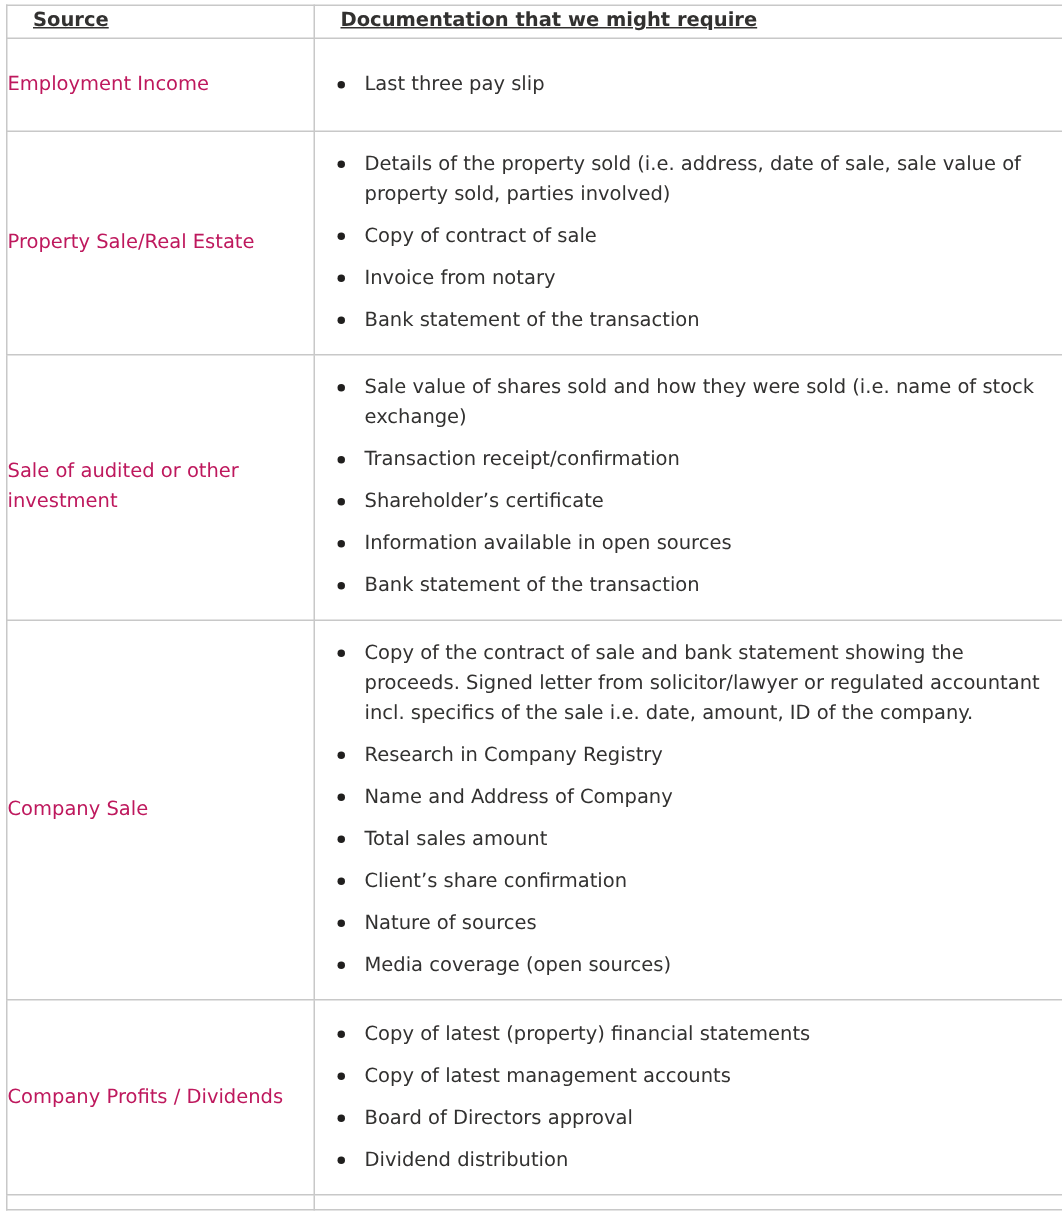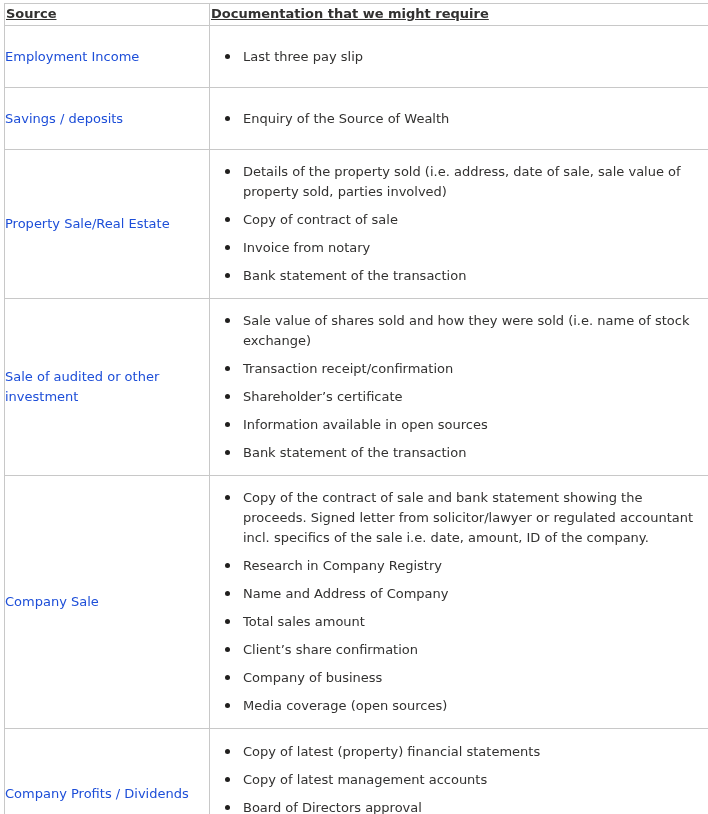--- a/index.html
+++ b/index.html
@@ -28,26 +28,26 @@
       padding: 0;
       font-size: 13px;
       line-height: 20px;
       text-align: left;
     }
     table.doc-table th {
       font-weight: 600;
       text-decoration: underline;
       color: #323130;
       height: 21px;
-      padding: 0 0 0 1px;
+      padding: 0 0 0 17px;
       vertical-align: top;
     }
     td.source-cell {
       padding: 0 6px 0 0;
-      color: #1d4ed8;
+      color: #be185d;
       font-size: 13px;
     }
     td.docs-cell {
       padding: 4px 4px 4px 8px;
     }
     ul.doc-list {
       list-style: none;
       margin: 12px;
       padding: 0;
     }
@@ -92,28 +92,20 @@
   </thead>
   <tbody>
     <tr class="row-employment">
       <td class="source-cell">Employment Income</td>
       <td class="docs-cell">
         <ul class="doc-list">
           <li><span class="bullet"></span><span>Last three pay slip</span></li>
         </ul>
       </td>
     </tr>
-    <tr class="row-savings">
-      <td class="source-cell">Savings / deposits</td>
-      <td class="docs-cell">
-        <ul class="doc-list">
-          <li><span class="bullet"></span><span>Enquiry of the Source of Wealth</span></li>
-        </ul>
-      </td>
-    </tr>
     <tr class="row-property">
       <td class="source-cell">Property Sale/Real Estate</td>
       <td class="docs-cell">
         <ul class="doc-list">
           <li><span class="bullet"></span><span>Details of the property sold (i.e. address, date of sale, sale value of property sold, parties involved)</span></li>
           <li><span class="bullet"></span><span>Copy of contract of sale</span></li>
           <li><span class="bullet"></span><span>Invoice from notary</span></li>
           <li><span class="bullet"></span><span>Bank statement of the transaction</span></li>
         </ul>
       </td>
@@ -132,21 +124,21 @@
     </tr>
     <tr class="row-company-sale">
       <td class="source-cell">Company Sale</td>
       <td class="docs-cell">
         <ul class="doc-list">
           <li><span class="bullet"></span><span>Copy of the contract of sale and bank statement showing the proceeds. Signed letter from solicitor/lawyer or regulated accountant incl. specifics of the sale i.e. date, amount, ID of the company.</span></li>
           <li><span class="bullet"></span><span>Research in Company Registry</span></li>
           <li><span class="bullet"></span><span>Name and Address of Company</span></li>
           <li><span class="bullet"></span><span>Total sales amount</span></li>
           <li><span class="bullet"></span><span>Client’s share confirmation</span></li>
-          <li><span class="bullet"></span><span>Company of business</span></li>
+          <li><span class="bullet"></span><span>Nature of sources</span></li>
           <li><span class="bullet"></span><span>Media coverage (open sources)</span></li>
         </ul>
       </td>
     </tr>
     <tr class="row-profits">
       <td class="source-cell">Company Profits / Dividends</td>
       <td class="docs-cell">
         <ul class="doc-list">
           <li><span class="bullet"></span><span>Copy of latest (property) financial statements</span></li>
           <li><span class="bullet"></span><span>Copy of latest management accounts</span></li>

